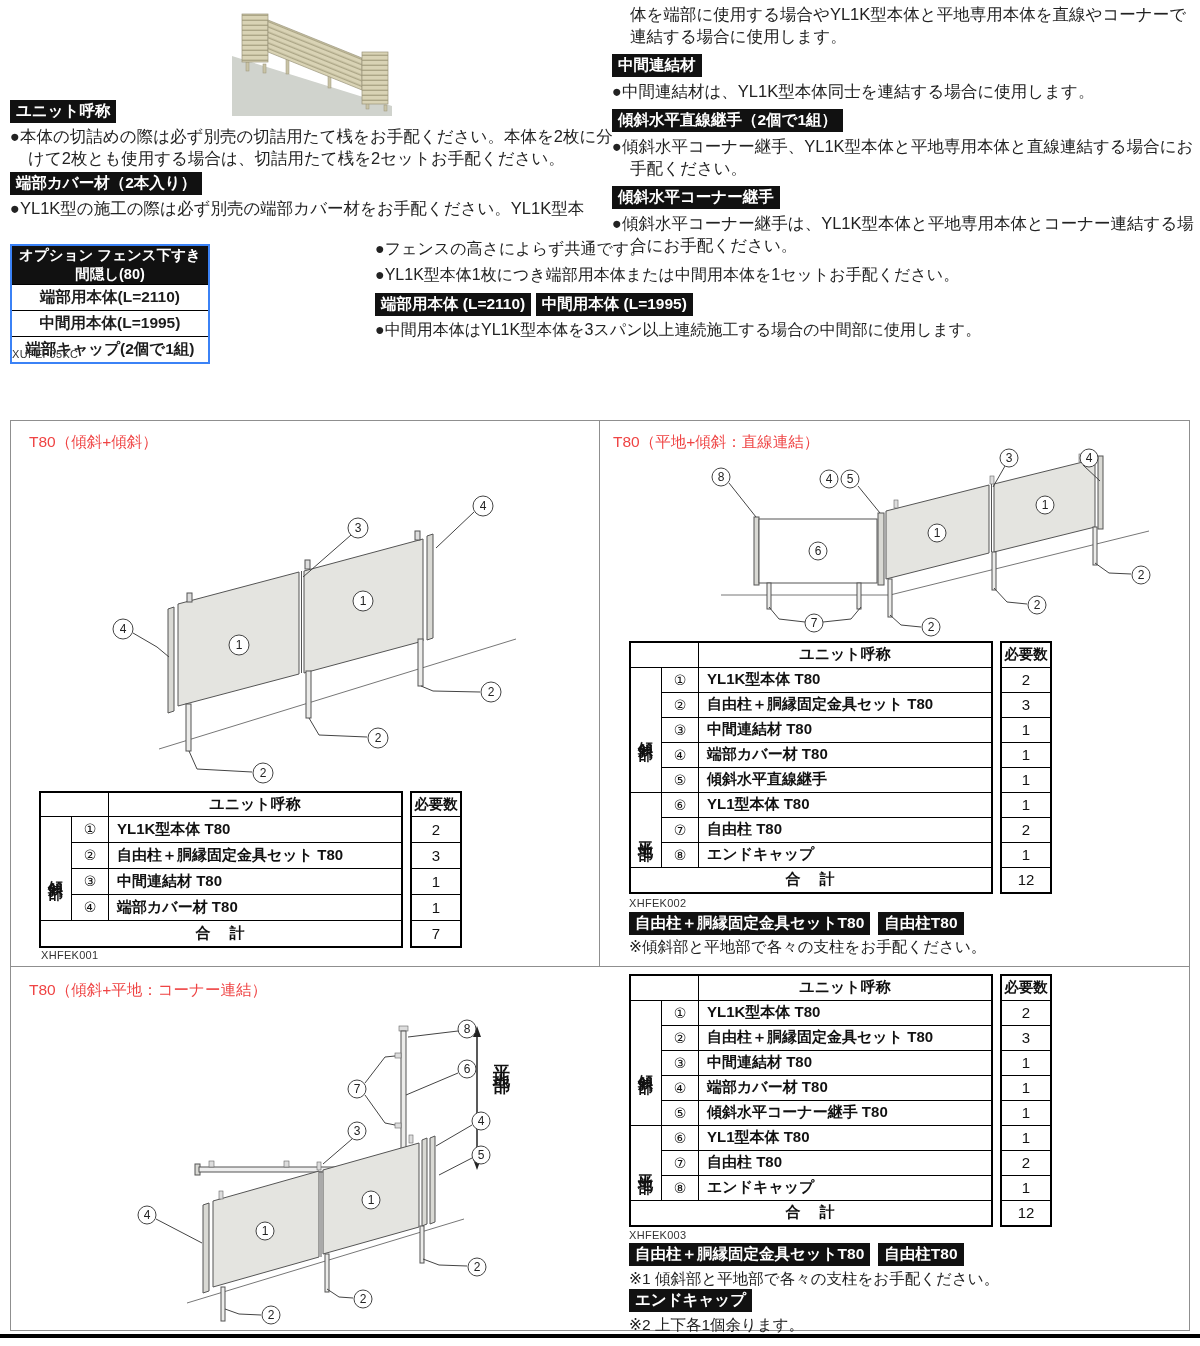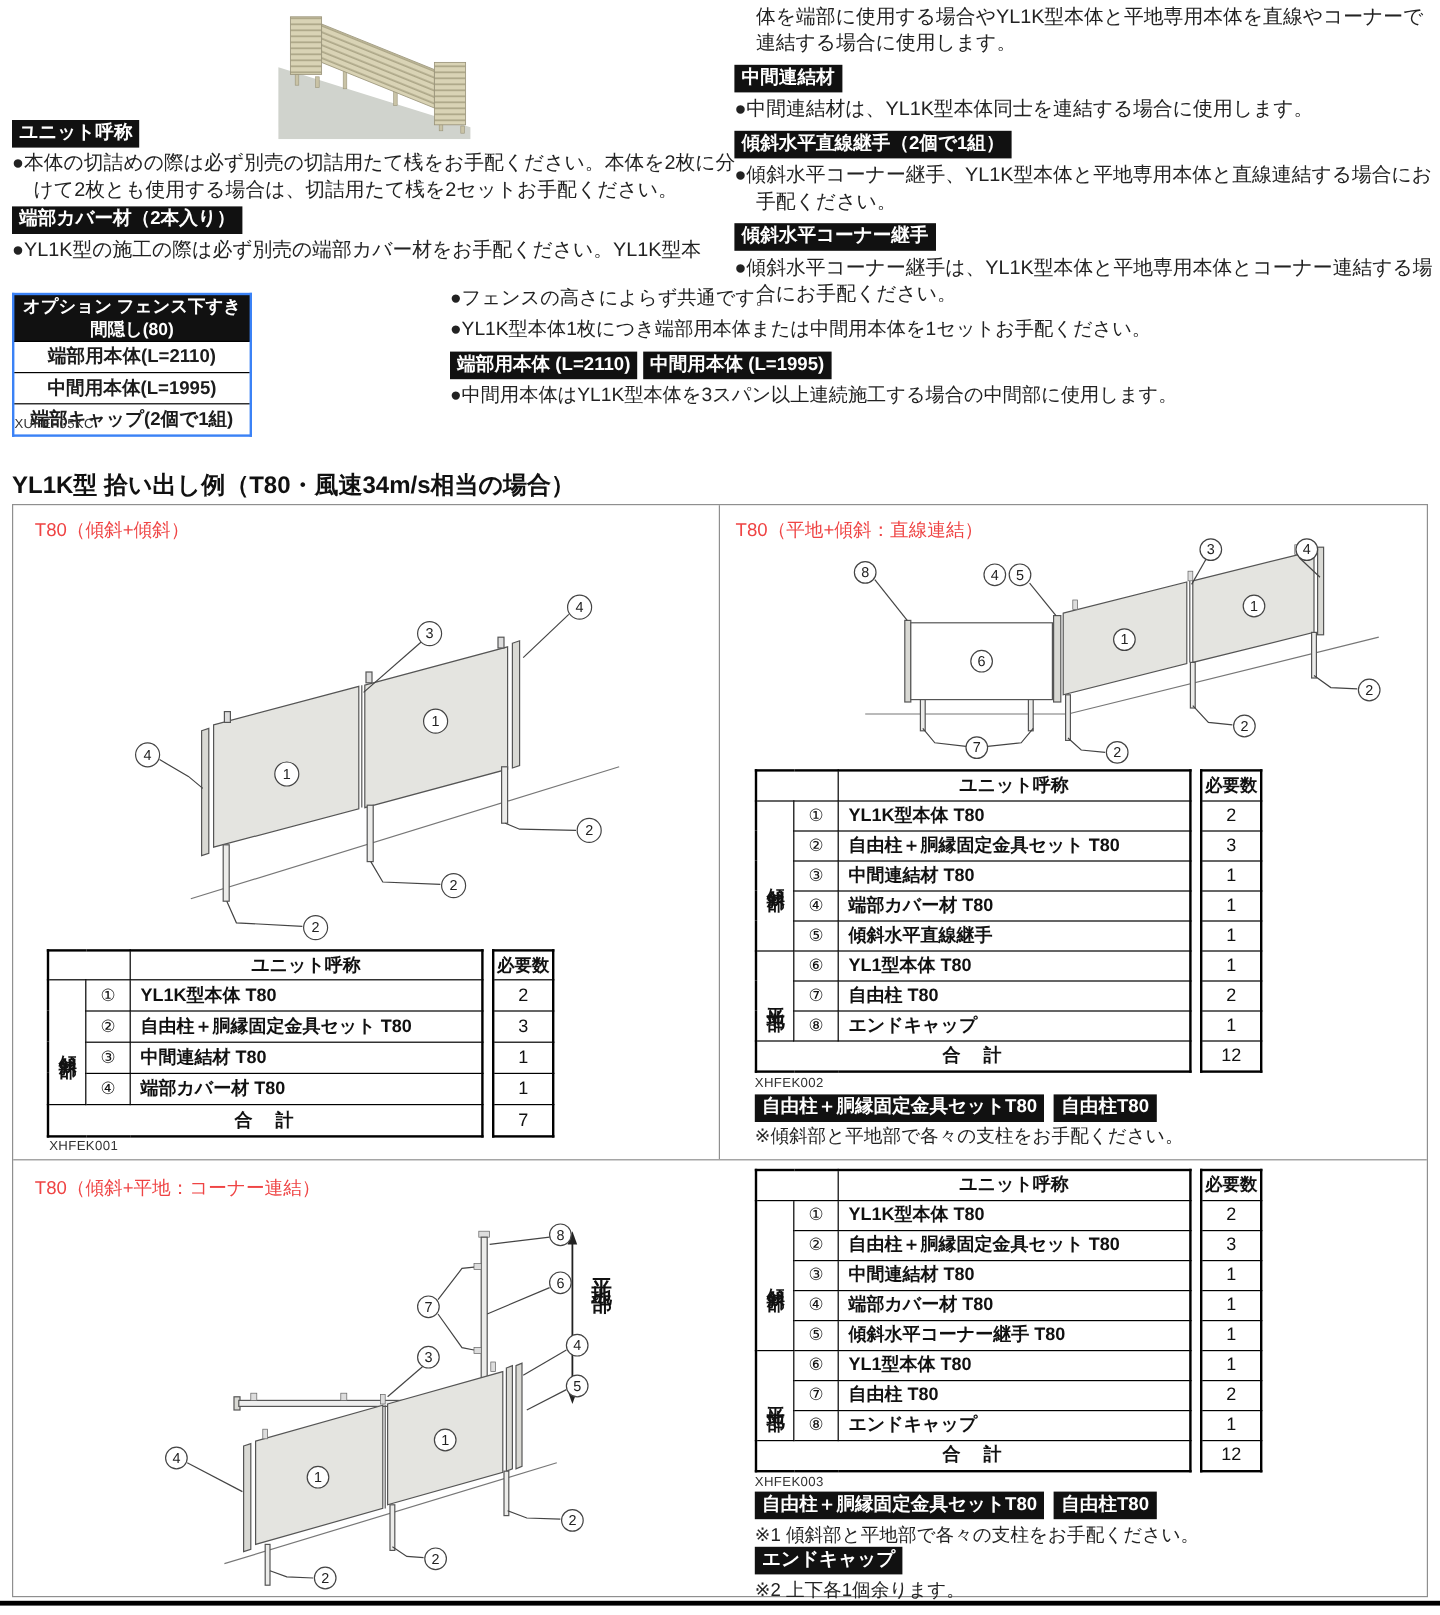--- a/index.html
+++ b/index.html
@@ -116,21 +116,20 @@
   <div class="abs code" style="left:12px;top:348px">XUFEF05KC</div>
 
   <div class="abs rflow" style="left:375px;top:238px;width:820px">
     <p class="body-txt" style="font-size:16px">●フェンスの高さによらず共通です。</p>
     <p class="body-txt" style="font-size:16px">●YL1K型本体1枚につき端部用本体または中間用本体を1セットお手配ください。</p>
     <span class="tag">端部用本体 (L=2110)</span>
     <span class="tag">中間用本体 (L=1995)</span>
     <p class="body-txt" style="font-size:16px">●中間用本体はYL1K型本体を3スパン以上連続施工する場合の中間部に使用します。</p>
   </div>
 
-  <div class="abs sec-title" style="left:10px;top:391px">YL1K型 拾い出し例（T80・風速34m/s相当の場合）</div>
 
   <div class="main-box">
     <div class="vdiv"></div>
     <div class="hdiv"></div>
 
     <div class="abs panel-title" style="left:18px;top:11px">T80（傾斜+傾斜）</div>
 
     <svg class="abs" style="left:0;top:30px" width="588" height="335" viewBox="0 0 588 335">
       <g stroke="#777" stroke-width="1">
           <line x1="148" y1="298" x2="505" y2="188"></line>

